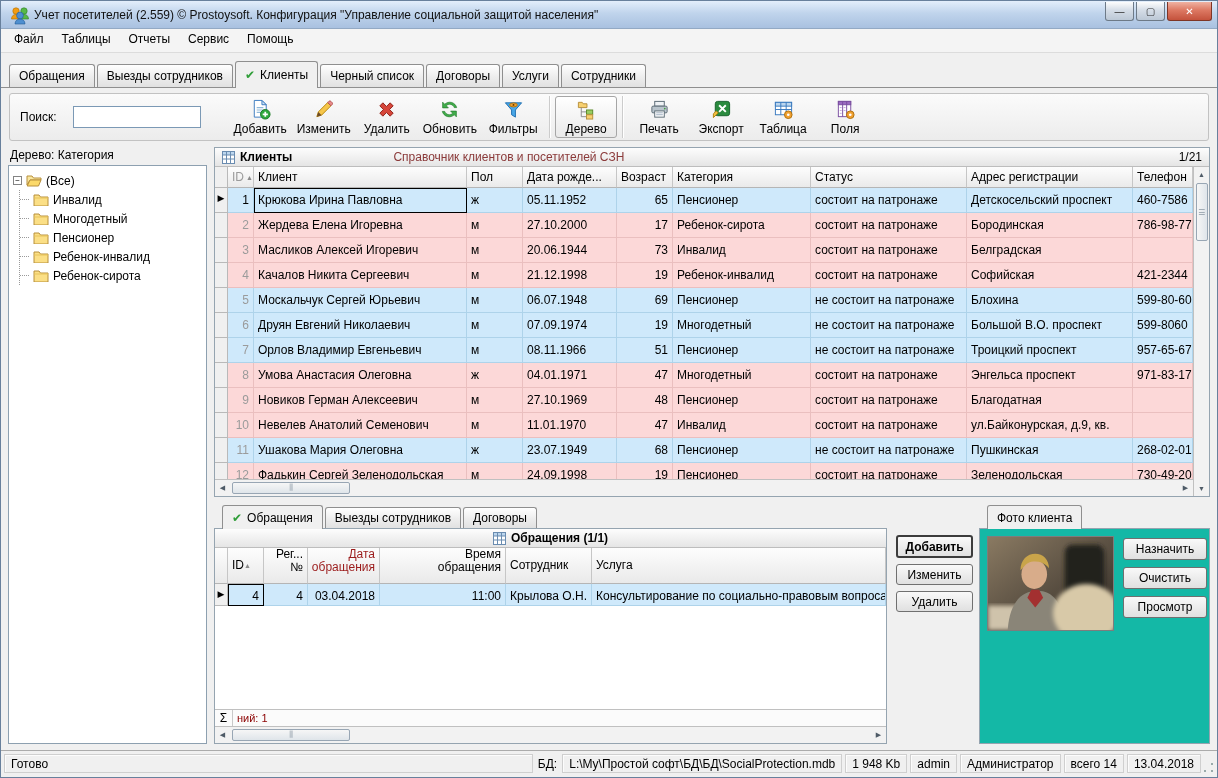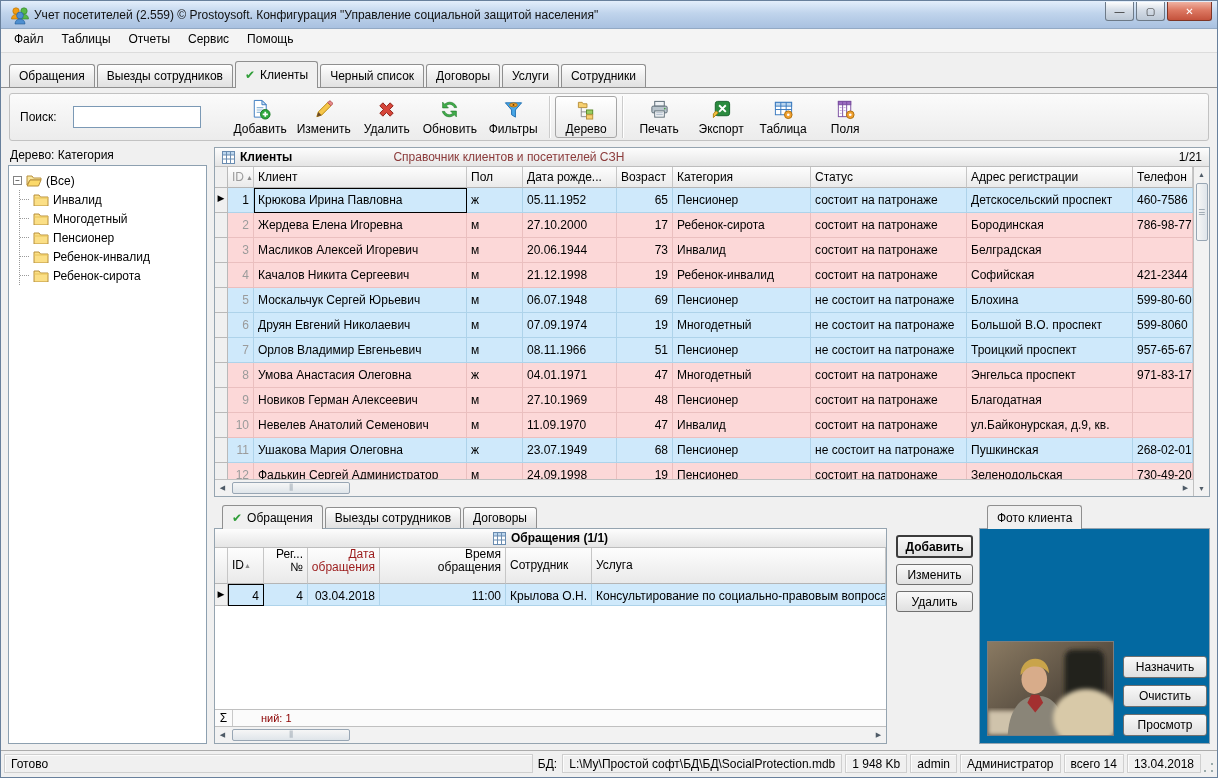--- a/index.html
+++ b/index.html
@@ -98,26 +98,26 @@
 .a-date{width:72px;flex:none;text-align:right}
 .a-time{width:126px;flex:none;text-align:right}
 .a-emp{width:86px;flex:none}
 .a-svc{flex:1;min-width:0}
 .arow{display:flex;height:22px;flex:none;background:#cfe9fb}
 .arow .cell{border-color:#aed3ea}
 .arow .a-id{outline:1.5px solid #000;outline-offset:-1.5px;color:#000}
 .afill{flex:1;background:#fff}
 .sigma-row{height:17px;flex:none;border-top:1px solid #c0c0c0;background:#fbfbfb;display:flex;align-items:center}
 .sigma-cell{width:18px;height:100%;border-right:1px solid #c9c9c9;display:flex;align-items:center;justify-content:center;font-size:12px}
-.sigma-text{color:#8b0000;margin-left:28px;font-size:11px}
+.sigma-text{color:#8b0000;margin-left:4px;font-size:11px}
 .side-btns{width:92px;flex:none;display:flex;flex-direction:column;gap:6px;padding:32px 6px 0 9px}
 .btn{height:21px;border:1px solid #707070;border-radius:3px;background:linear-gradient(#f9f9f9,#e0e0e0);font:inherit;display:flex;align-items:center;justify-content:center;white-space:nowrap}
 .btn.default{border:2px solid #3c3c3c;font-weight:bold;height:23px}
 .photo-col{flex:1;display:flex;flex-direction:column;min-width:0}
-.photo-box{flex:1;border:1px solid #95a4b0;background:#0369a1;padding:7px;display:flex;gap:9px;align-items:flex-end}
+.photo-box{flex:1;border:1px solid #95a4b0;background:#14b8a6;padding:7px;display:flex;gap:9px;align-items:flex-start}
 .photo{width:127px;height:95px;border:1px solid #7d7d7d;flex:none}
 .photo svg{display:block;width:100%;height:100%}
 .photo-btns{display:flex;flex-direction:column;gap:7px;flex:1;padding-top:2px}
 .photo-btns .btn{width:84px;height:22px}
 
 .statusbar{height:27px;flex:none;border-top:1px solid #ababab;background:#f0f0f0;display:flex;align-items:center;gap:3px;padding:2px 16px 3px 3px;position:relative}
 .seg{height:19px;border:1px solid #cfcfcf;box-shadow:inset 1px 1px 0 #fcfcfc;display:flex;align-items:center;padding:0 6px;white-space:nowrap;background:#f0f0f0}
 .seg.ready{flex:1}
 .seg.dbl{border:none;box-shadow:none;padding:0 2px}
 .grip{position:absolute;right:2px;bottom:3px;width:12px;height:12px;background:
@@ -468,21 +468,21 @@
     <div class="cell c-cat">Пенсионер</div>
     <div class="cell c-status">состоит на патронаже</div>
     <div class="cell c-addr">Благодатная</div>
     <div class="cell c-phone"></div>
   </div>
                 <div class="grid-row pink">
     <div class="cell c-marker"></div>
     <div class="cell c-id">10</div>
     <div class="cell c-name">Невелев Анатолий Семенович</div>
     <div class="cell c-gender">м</div>
-    <div class="cell c-birth">11.09.1970</div>
+    <div class="cell c-birth">11.01.1970</div>
     <div class="cell c-age">47</div>
     <div class="cell c-cat">Инвалид</div>
     <div class="cell c-status">состоит на патронаже</div>
     <div class="cell c-addr">ул.Байконурская, д.9, кв.</div>
     <div class="cell c-phone"></div>
   </div>
                 <div class="grid-row blue">
     <div class="cell c-marker"></div>
     <div class="cell c-id">11</div>
     <div class="cell c-name">Ушакова Мария Олеговна</div>
@@ -490,21 +490,21 @@
     <div class="cell c-birth">23.07.1949</div>
     <div class="cell c-age">68</div>
     <div class="cell c-cat">Пенсионер</div>
     <div class="cell c-status">не состоит на патронаже</div>
     <div class="cell c-addr">Пушкинская</div>
     <div class="cell c-phone">268-02-01</div>
   </div>
                 <div class="grid-row pink">
     <div class="cell c-marker"></div>
     <div class="cell c-id">12</div>
-    <div class="cell c-name">Фадькин Сергей Администратор</div>
+    <div class="cell c-name">Фадькин Сергей Зеленодольская</div>
     <div class="cell c-gender">м</div>
     <div class="cell c-birth">24.09.1998</div>
     <div class="cell c-age">19</div>
     <div class="cell c-cat">Пенсионер</div>
     <div class="cell c-status">состоит на патронаже</div>
     <div class="cell c-addr">Зеленодольская</div>
     <div class="cell c-phone">730-49-20</div>
   </div>
               </div>
             <div class="hscroll">

